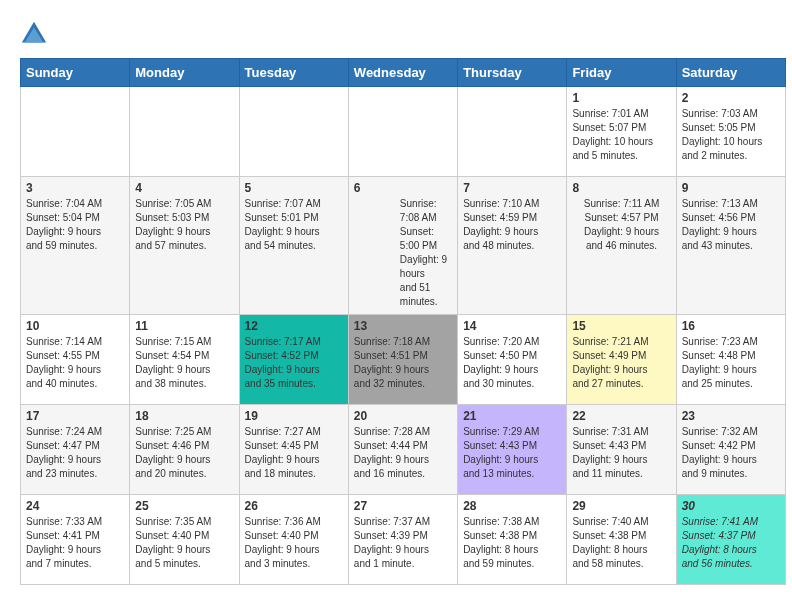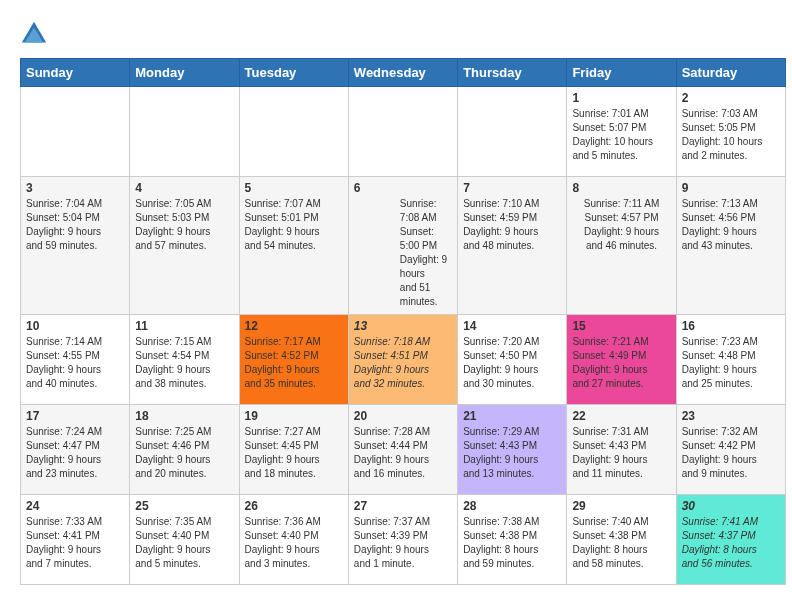--- a/index.html
+++ b/index.html
@@ -219,42 +219,42 @@
 Daylight: 9 hours
 and 40 minutes.</div>
           </td>
           <td style="background: rgb(255, 255, 255);">
             <span class="day-number">11</span>
             <div class="day-info" style="white-space: pre-line;">Sunrise: 7:15 AM
 Sunset: 4:54 PM
 Daylight: 9 hours
 and 38 minutes.</div>
           </td>
-          <td style="background: #f97316; margin-left: 44px;">
+          <td style="background: #14b8a6; margin-left: 44px;">
             <span class="day-number">12</span>
             <div class="day-info" style="white-space: pre-line;">Sunrise: 7:17 AM
 Sunset: 4:52 PM
 Daylight: 9 hours
 and 35 minutes.</div>
           </td>
-          <td style="background: #fdba74; font-style: italic;">
+          <td style="background: #a3a3a3;">
             <span class="day-number">13</span>
             <div class="day-info" style="white-space: pre-line;">Sunrise: 7:18 AM
 Sunset: 4:51 PM
 Daylight: 9 hours
 and 32 minutes.</div>
           </td>
           <td style="background: rgb(255, 255, 255);">
             <span class="day-number">14</span>
             <div class="day-info" style="white-space: pre-line;">Sunrise: 7:20 AM
 Sunset: 4:50 PM
 Daylight: 9 hours
 and 30 minutes.</div>
           </td>
-          <td style="background: #ec4899;">
+          <td style="background: #fef9c3;">
             <span class="day-number">15</span>
             <div class="day-info" style="white-space: pre-line;">Sunrise: 7:21 AM
 Sunset: 4:49 PM
 Daylight: 9 hours
 and 27 minutes.</div>
           </td>
           <td style="background: rgb(255, 255, 255);">
             <span class="day-number">16</span>
             <div class="day-info" style="white-space: pre-line;">Sunrise: 7:23 AM
 Sunset: 4:48 PM

